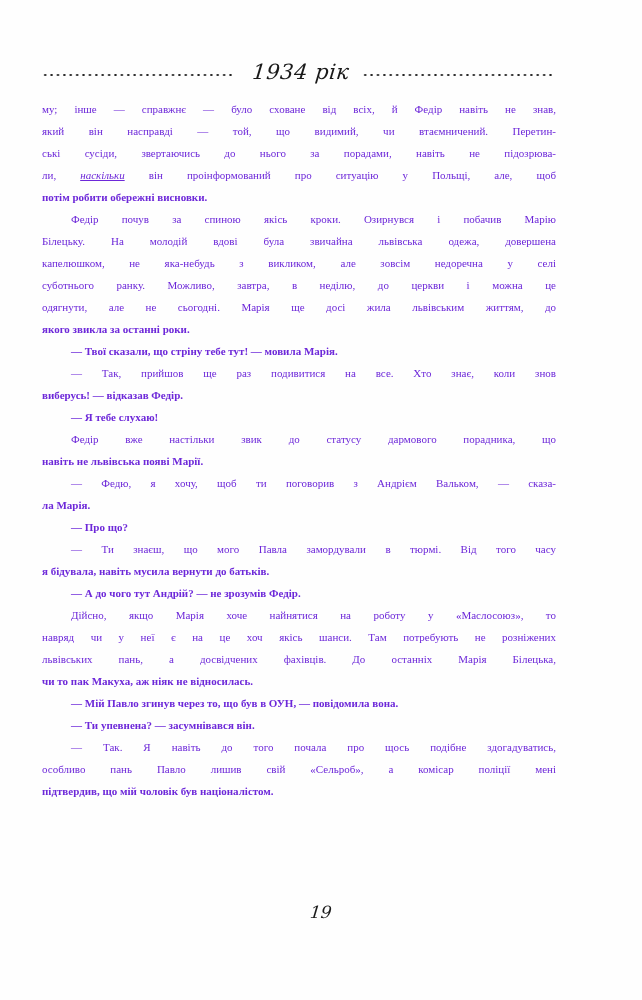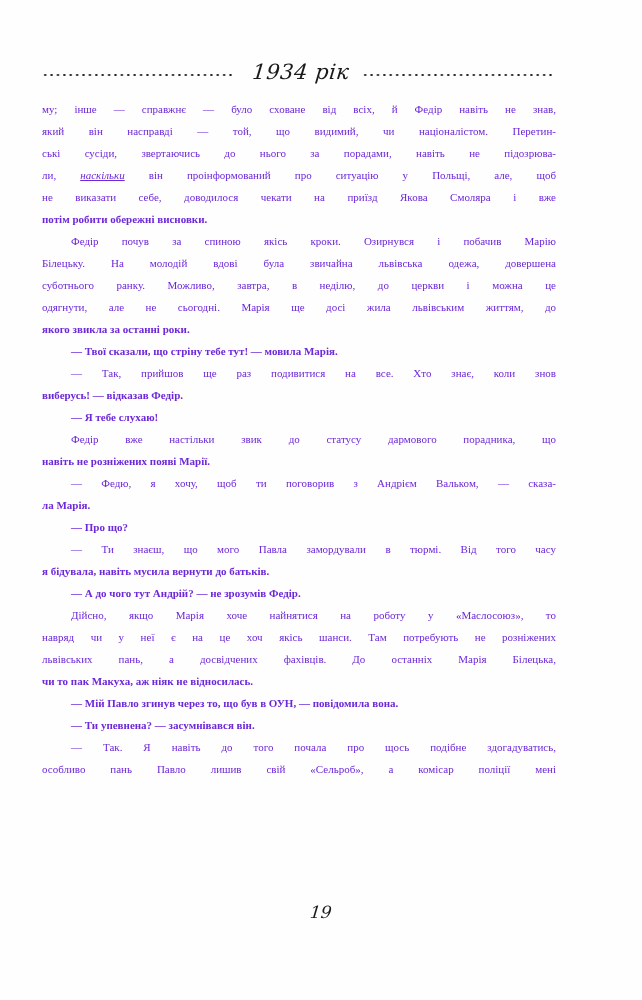--- a/index.html
+++ b/index.html
@@ -30,46 +30,46 @@
 <div class="page">
   <div class="header">
     <div class="dots left"></div>
     <div class="running-title">1934 рік</div>
     <div class="dots right"></div>
   </div>
 
   <div class="body-text" id="body-text">
       <div class="p">
         <span class="line">му; інше — справжнє — було сховане від всіх, й Федір навіть не знав,</span>
-        <span class="line">який він насправді — той, що видимий, чи націоналістом. Перетин-</span>
+        <span class="line">який він насправді — той, що видимий, чи втаємничений. Перетин-</span>
         <span class="line">ські сусіди, звертаючись до нього за порадами, навіть не підозрюва-</span>
         <span class="line">ли, <em>наскільки</em> він проінформований про ситуацію у Польщі, але, щоб</span>
-        <span class="line">не виказати себе, доводилося чекати на приїзд Якова Смоляра і вже</span>
         <span class="line last">потім робити обережні висновки.</span>
       </div>
       <div class="p">
         <span class="line ind">Федір почув за спиною якісь кроки. Озирнувся і побачив Марію</span>
         <span class="line">Білецьку. На молодій вдові була звичайна львівська одежа, довершена</span>
+        <span class="line">капелюшком, не яка-небудь з викликом, але зовсім недоречна у селі</span>
         <span class="line">суботнього ранку. Можливо, завтра, в неділю, до церкви і можна це</span>
         <span class="line">одягнути, але не сьогодні. Марія ще досі жила львівським життям, до</span>
         <span class="line last">якого звикла за останні роки.</span>
       </div>
       <div class="p">
         <span class="line last ind">— Твої сказали, що стріну тебе тут! — мовила Марія.</span>
       </div>
       <div class="p">
         <span class="line ind">— Так, прийшов ще раз подивитися на все. Хто знає, коли знов</span>
         <span class="line last">виберусь! — відказав Федір.</span>
       </div>
       <div class="p">
         <span class="line last ind">— Я тебе слухаю!</span>
       </div>
       <div class="p">
         <span class="line ind">Федір вже настільки звик до статусу дармового порадника, що</span>
-        <span class="line last">навіть не розніжених появі Марії.</span>
+        <span class="line last">навіть не львівська появі Марії.</span>
       </div>
       <div class="p">
         <span class="line ind">— Федю, я хочу, щоб ти поговорив з Андрієм Вальком, — сказа-</span>
         <span class="line last">ла Марія.</span>
       </div>
       <div class="p">
         <span class="line last ind">— Про що?</span>
       </div>
       <div class="p">
         <span class="line ind">— Ти знаєш, що мого Павла замордували в тюрмі. Від того часу</span>
@@ -86,17 +86,18 @@
       </div>
       <div class="p">
         <span class="line last ind">— Мій Павло згинув через то, що був в ОУН, — повідомила вона.</span>
       </div>
       <div class="p">
         <span class="line last ind">— Ти упевнена? — засумнівався він.</span>
       </div>
       <div class="p">
         <span class="line ind">— Так. Я навіть до того почала про щось подібне здогадуватись,</span>
         <span class="line">особливо пань Павло лишив свій «Сельроб», а комісар поліції мені</span>
+        <span class="line last">підтвердив, що мій чоловік був націоналістом.</span>
       </div>
     </div>
 
   <div class="folio">19</div>
 </div>
 
 </body></html>

